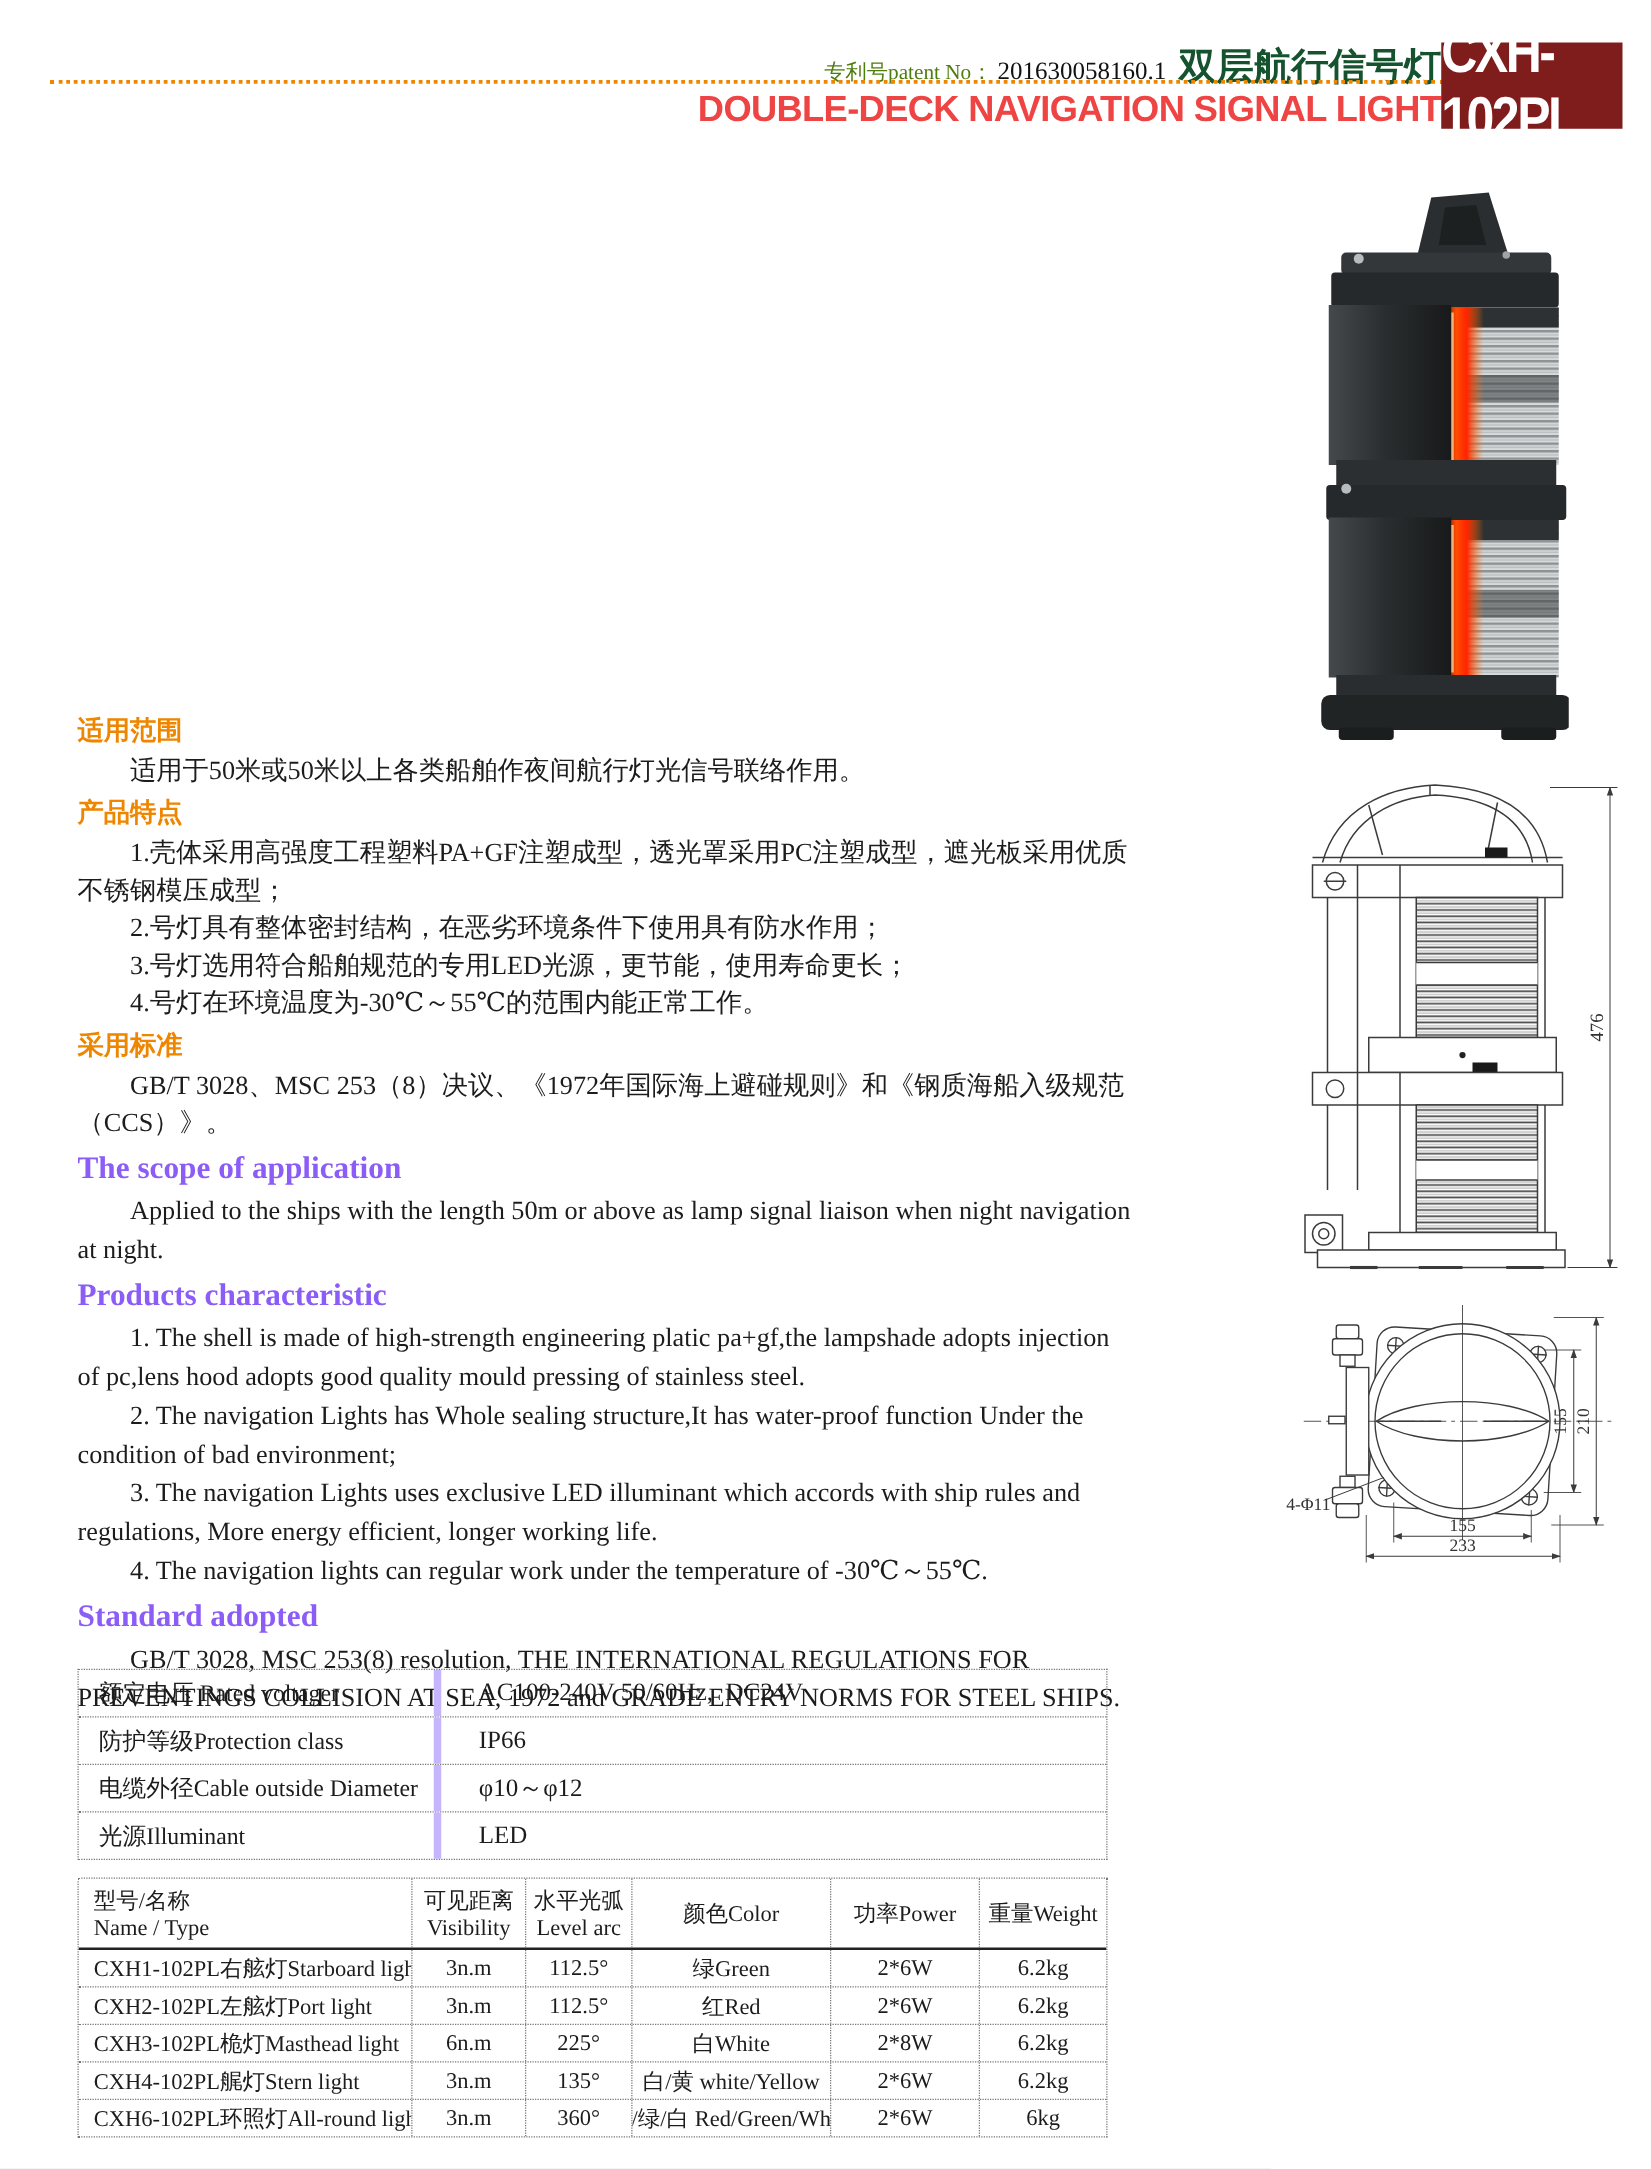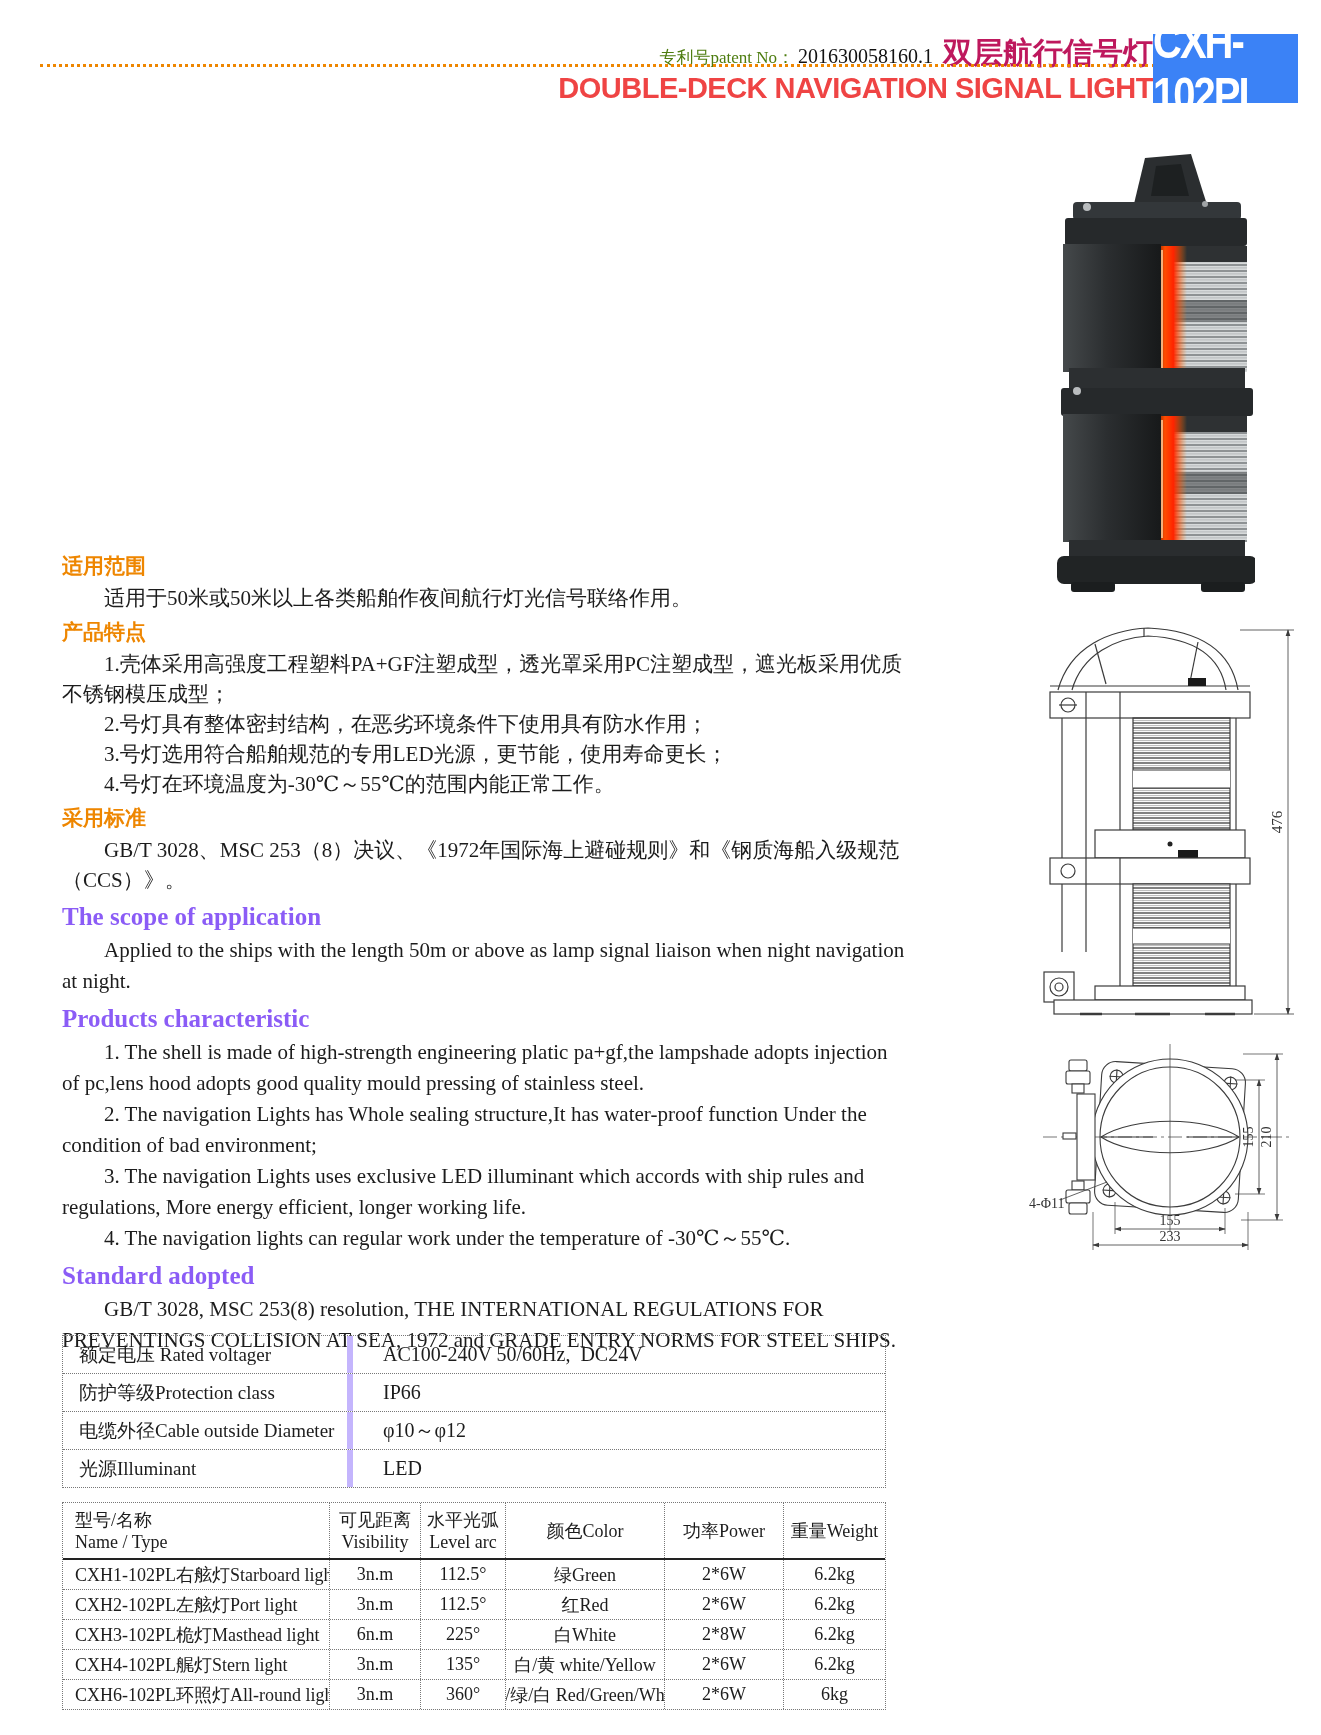--- a/index.html
+++ b/index.html
@@ -2,30 +2,30 @@
 <html><head>
 <meta charset="utf-8">
 <style>
   html,body{margin:0;padding:0;background:#e9e9e9;}
   #page{position:relative;width:1321px;height:1735px;background:#ffffff;margin:0 auto;overflow:hidden;
         font-family:"Liberation Serif","DejaVu Serif",serif;color:#1c1c1c;}
   
   .hdr-line{position:absolute;top:33px;right:168px;display:flex;align-items:baseline;white-space:nowrap;}
   .patent-label{font-size:17px;color:#4d7c0f;}
   .patent-number{font-size:20px;color:#111;margin-left:4px;}
-  .title-cn{font-family:"Liberation Sans","DejaVu Sans",sans-serif;font-weight:bold;font-size:30px;color:#be185d;margin-left:10px;}
+  .title-cn{font-family:"Liberation Sans","DejaVu Sans",sans-serif;font-weight:bold;font-size:30px;color:#14532d;margin-left:10px;}
   .dotted-rule{position:absolute;left:40px;top:64px;width:1115px;border-bottom:3px dotted #ee8600;}
   .title-en{position:absolute;top:72px;right:168px;font-family:"Liberation Sans","DejaVu Sans",sans-serif;
             font-weight:bold;font-size:29px;color:#ef4444;letter-spacing:-0.5px;white-space:nowrap;}
-  .model-box{position:absolute;left:1153px;top:34px;width:145px;height:69px;background:#3b82f6;
+  .model-box{position:absolute;left:1153px;top:34px;width:145px;height:69px;background:#7f1d1d;
              display:flex;align-items:center;justify-content:center;}
   .model-box span{font-family:"Liberation Sans","DejaVu Sans",sans-serif;font-weight:800;font-size:40px;color:#fff;
                   letter-spacing:-2px;transform:scaleY(1.18);}
   
-  .col{position:absolute;left:62px;top:547px;width:846px;}
+  .col{position:absolute;left:62px;top:565px;width:846px;}
   .h-cn{font-family:"Liberation Sans","DejaVu Sans",sans-serif;font-weight:bold;font-size:21px;color:#ee8600;margin:5px 0 3px 0;}
   .h-en{font-family:Liberation Serif, serif;font-weight:bold;font-size:25px;color:#8b5cf6;margin:8px 0 4px 0;}
   .p-cn{font-size:21px;line-height:30px;margin:0;text-indent:2em;}
   .p-en{font-size:21px;line-height:31px;margin:0;text-indent:2em;}
   
   .spec-table{position:absolute;left:62px;top:1335px;width:824px;border:1px dotted #777;box-sizing:border-box;}
   .spec-row{display:grid;grid-template-columns:284px 1fr;height:37px;border-bottom:1px dotted #777;}
   .spec-row:last-child{border-bottom:none;}
   .spec-label{display:flex;align-items:center;padding-left:16px;font-size:19px;}
   .spec-value{display:flex;align-items:center;padding-left:30px;font-size:20px;border-left:6px solid #c4b5fd;white-space:pre-wrap;}

